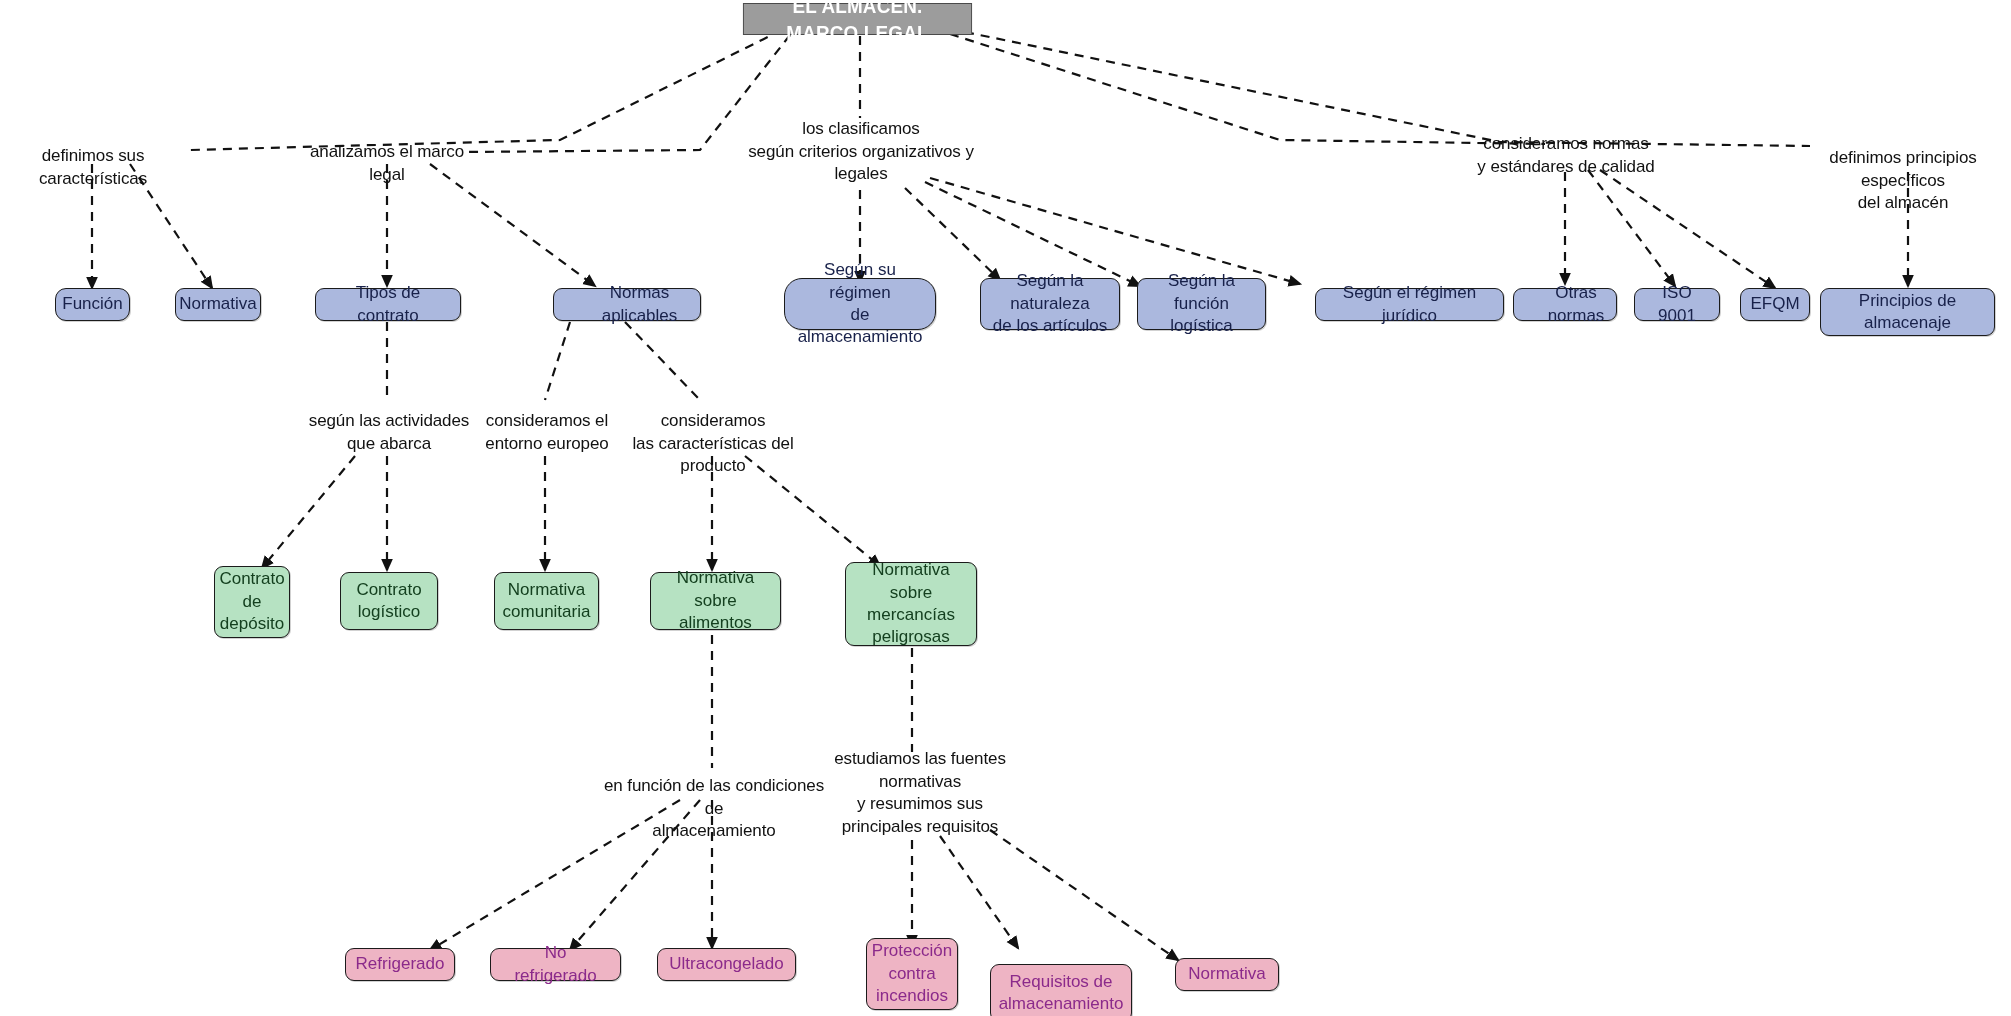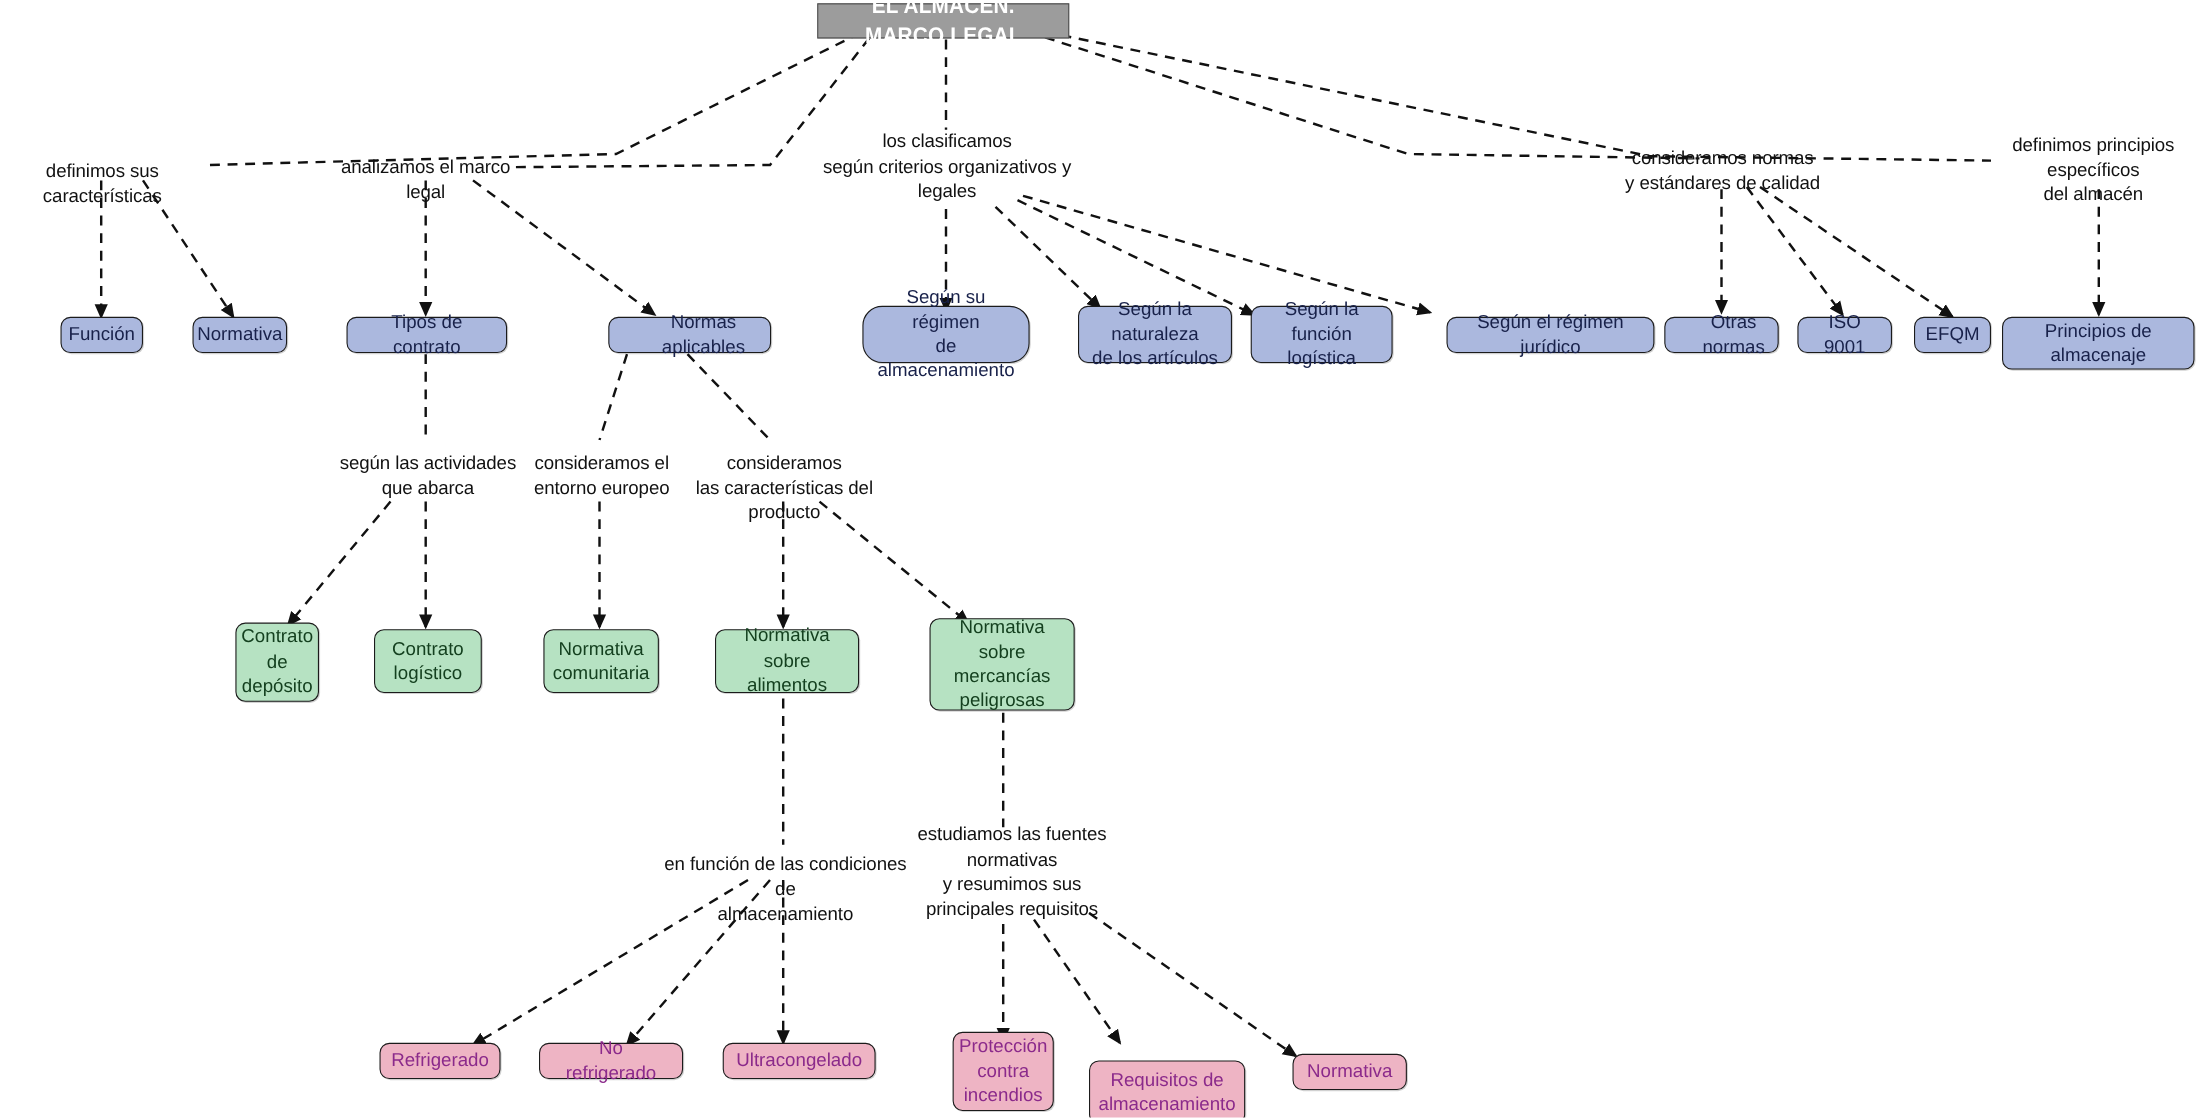--- a/index.html
+++ b/index.html
@@ -143,24 +143,24 @@
 
   <div class="edge-label" style="left:298px; top:141px; width:178px;">analizamos el marco legal</div>
 
   <div class="edge-label" style="left:730px; top:118px; width:262px;">los clasificamos
 según criterios organizativos y
 legales</div>
 
   <div class="edge-label" style="left:1455px; top:133px; width:222px;">consideramos normas
 y estándares de calidad</div>
 
-  <div class="edge-label" style="left:1795px; top:121px; width:216px;">definimos principios específicos
+  <div class="edge-label" style="left:1795px; top:147px; width:216px;">definimos principios específicos
 del almacén</div>
 
-  <div class="node blue" style="left:55px; top:288px; width:75px; height:33px;">Función</div>
+  <div class="node blue" style="left:55px; top:288px; width:75px; height:33px;border-radius:11px;">Función</div>
 
   <div class="node blue" style="left:175px; top:288px; width:86px; height:33px;">Normativa</div>
 
   <div class="node blue" style="left:315px; top:288px; width:146px; height:33px;">Tipos de contrato</div>
 
   <div class="node blue" style="left:553px; top:288px; width:148px; height:33px;padding-left:36px;">Normas aplicables</div>
 
   <div class="node blue" style="left:784px; top:278px; width:152px; height:52px;border-radius:18px;">Según su régimen
 de almacenamiento</div>
 

